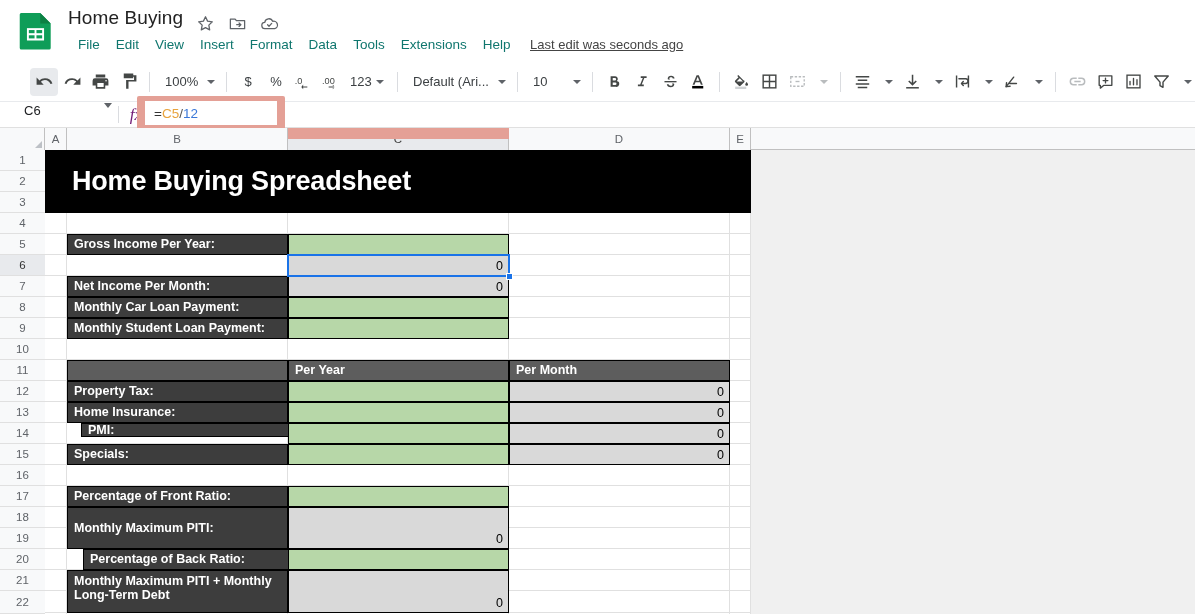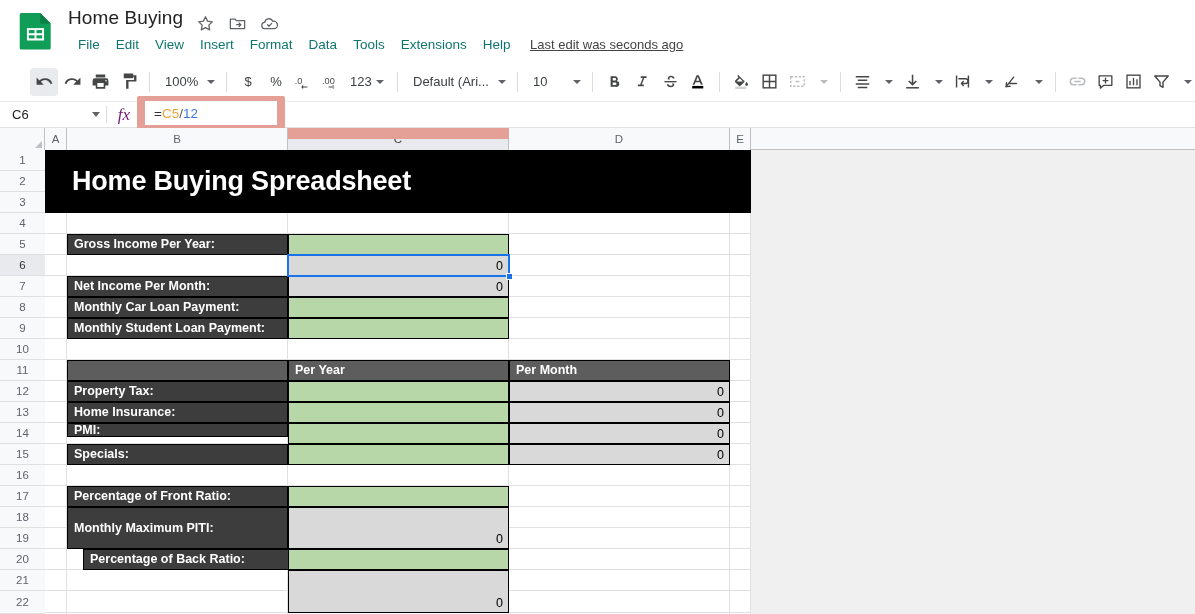--- a/index.html
+++ b/index.html
@@ -69,22 +69,22 @@
 
   
   .formulabar {
     position: absolute; left: 0; top: 102px;
     width: 1195px; height: 26px;
     background: #fff;
     display: flex; align-items: center;
     border-bottom: 1px solid #e0e0e0;
   }
   .namebox {
-    width: 100px; height: 24px; margin-left: 6px;
-    display: flex; align-items: center;
+    width: 100px; height: 24px; margin-left: 18px;
+    display: flex; 
     font-size: 13px; color: #202124; padding-left: 6px;
     cursor: text;
   }
   .namebox .nb-arrow { margin-left: auto; margin-right: 6px; width:0;height:0;
     border-left: 4.5px solid transparent; border-right: 4.5px solid transparent; border-top: 5px solid #5f6368; }
   .fb-sep { width: 1px; height: 17px; background: #dadce0; }
   .fx-glyph {
     width: 34px; text-align: center;
     font-family: "Liberation Serif", serif; font-style: italic;
     font-size: 17px; color: #701a75;
@@ -581,35 +581,36 @@
     <div class="cell lbl hdr" style="left:464px;top:210px;width:221px;height:21px">Per Month</div>
 
     <div class="cell lbl" style="left:22px;top:231px;width:221px;height:21px">Property Tax:</div>
     <div class="cell green" style="left:243px;top:231px;width:221px;height:21px"></div>
     <div class="cell grey" style="left:464px;top:231px;width:221px;height:21px">0</div>
 
     <div class="cell lbl" style="left:22px;top:252px;width:221px;height:21px">Home Insurance:</div>
     <div class="cell green" style="left:243px;top:252px;width:221px;height:21px"></div>
     <div class="cell grey" style="left:464px;top:252px;width:221px;height:21px">0</div>
 
-    <div class="cell lbl" style="left:22px;top:273px;width:221px;height:14px">PMI:</div>
+    <div class="cell lbl" style="left:36px;top:273px;width:221px;height:14px">PMI:</div>
     <div class="cell green" style="left:243px;top:273px;width:221px;height:21px"></div>
     <div class="cell grey" style="left:464px;top:273px;width:221px;height:21px">0</div>
 
     <div class="cell lbl" style="left:22px;top:294px;width:221px;height:21px">Specials:</div>
     <div class="cell green" style="left:243px;top:294px;width:221px;height:21px"></div>
     <div class="cell grey" style="left:464px;top:294px;width:221px;height:21px">0</div>
 
     <div class="cell lbl" style="left:22px;top:336px;width:221px;height:21px">Percentage of Front Ratio:</div>
     <div class="cell green" style="left:243px;top:336px;width:221px;height:21px"></div>
 
     <div class="cell lbl" style="left:22px;top:357px;width:221px;height:42px">Monthly Maximum PITI:</div>
     <div class="cell grey bot" style="left:243px;top:357px;width:221px;height:42px">0</div>
 
     <div class="cell lbl" style="left:38px;top:399px;width:221px;height:21px">Percentage of Back Ratio:</div>
     <div class="cell green" style="left:243px;top:399px;width:221px;height:21px"></div>
 
+    <div class="cell lbl top" style="left:22px;top:420px;width:221px;height:43px">Monthly Maximum PITI + Monthly Long-Term Debt</div>
     <div class="cell grey bot" style="left:243px;top:420px;width:221px;height:43px">0</div>
 
     <div class="sel-box" style="left:242px;top:104px;width:223px;height:23px"></div>
     <div class="sel-handle" style="left:461px;top:123px"></div>
   </div>
 </div>
 
 </body></html>

